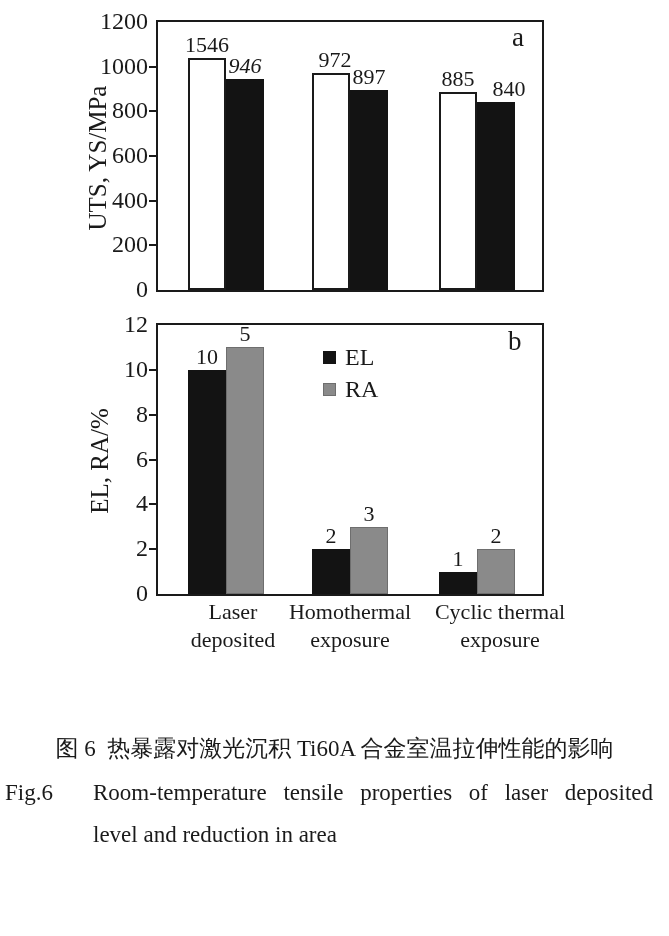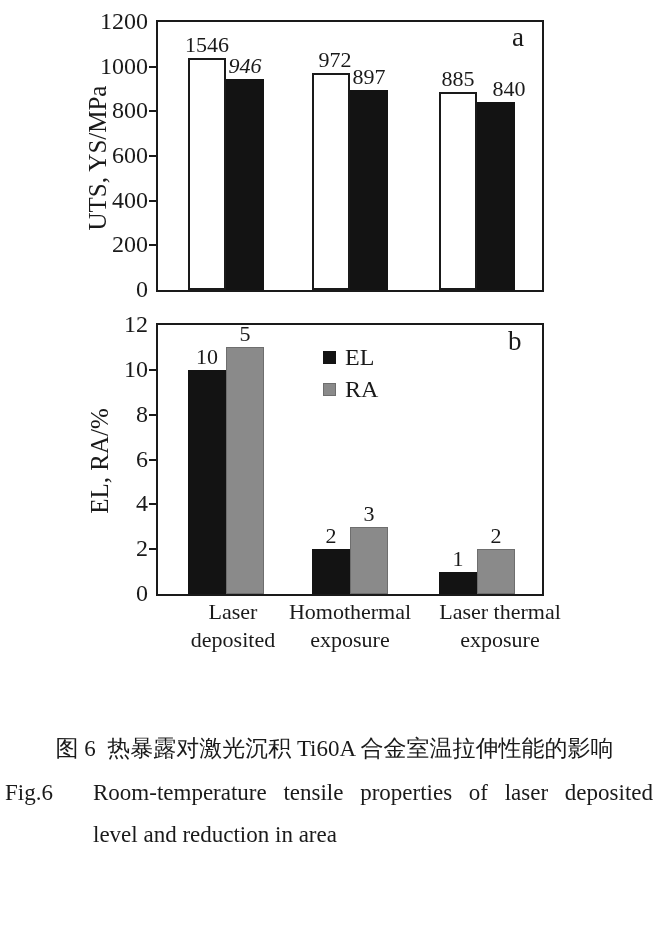--- a/index.html
+++ b/index.html
@@ -179,21 +179,21 @@
 
   <div class="cat cat-1">
     <div>Laser</div>
     <div>deposited</div>
   </div>
   <div class="cat cat-2">
     <div>Homothermal</div>
     <div>exposure</div>
   </div>
   <div class="cat cat-3">
-    <div>Laser thermal</div>
+    <div>Cyclic thermal</div>
     <div>exposure</div>
   </div>
 
   <div class="cap-cn">图 6  热暴露对激光沉积 Ti60A 合金室温拉伸性能的影响</div>
   <div class="cap-en">
     <span class="fig-prefix">Fig.6</span>
     <div class="cap-line">Room-temperature tensile properties of laser deposited</div>
     <div class="cap-line last">level and reduction in area</div>
   </div>
 

